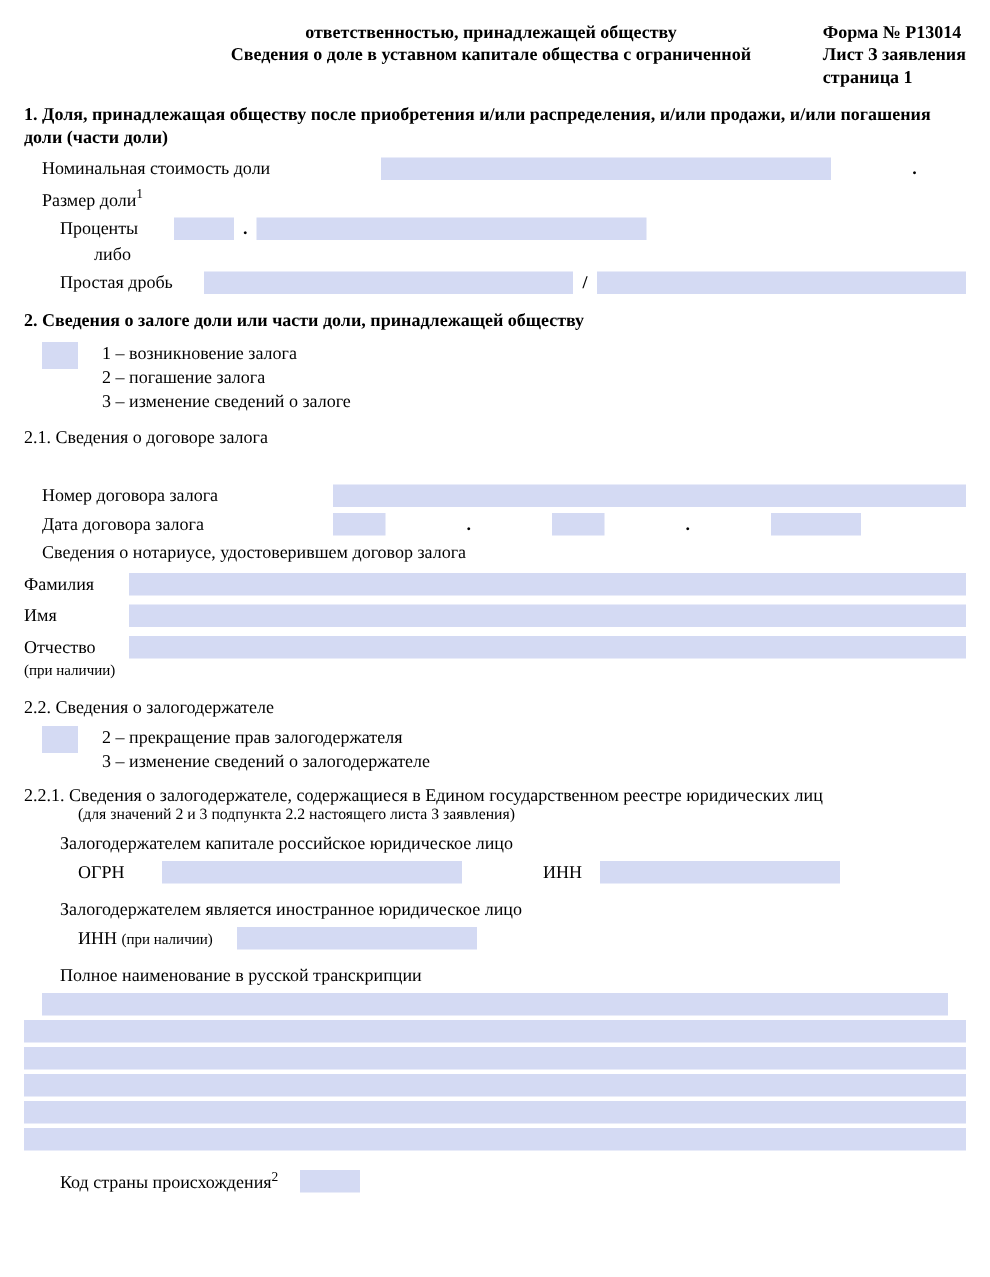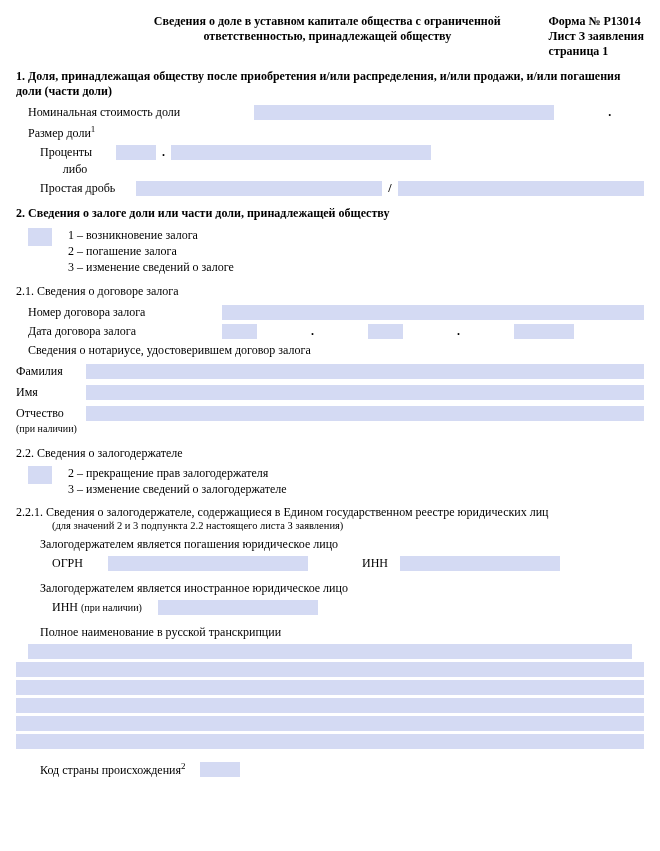--- a/index.html
+++ b/index.html
@@ -48,22 +48,22 @@
     margin:3px 0;
   }
   .note { font-size: 10.5px; margin-left: 36px; margin-bottom:6px; }
 </style>
 </head>
 <body>
 
 <div class="hdr">
   <div style="width:90px;"></div>
   <div class="hdr-title">
+    <div>ответственностью, принадлежащей обществу</div>
     <div>Сведения о доле в уставном капитале общества с ограниченной</div>
-    <div>ответственностью, принадлежащей обществу</div>
   </div>
   <div class="hdr-right">
     <div>Форма № Р13014</div>
     <div>Лист З заявления</div>
     <div>страница 1</div>
   </div>
 </div>
 
 <div class="section-h">1. Доля, принадлежащая обществу после приобретения и/или распределения, и/или продажи, и/или погашения доли (части доли)</div>
 
@@ -98,21 +98,21 @@
 <div class="section-h">2. Сведения о залоге доли или части доли, принадлежащей обществу</div>
 <div class="opt-block">
   <div class="opt-box"></div>
   <div class="options">
     <div>1 – возникновение залога</div>
     <div>2 – погашение залога</div>
     <div>3 – изменение сведений о залоге</div>
   </div>
 </div>
 
-<div style="margin:6px 0 6px 0;">2.1. Сведения о договоре залога</div>
+<div style="margin:6px 0 24px 0;">2.1. Сведения о договоре залога</div>
 
 <div class="row indent1">
   <span class="label" style="width:140px;">Номер договора залога</span>
   <span class="field-flex"></span>
 </div>
 
 <div class="row indent1">
   <span class="label" style="width:140px;">Дата договора залога</span>
   <span class="field" style="width:35px;"></span>
   <span class="sep">.</span>
@@ -146,21 +146,21 @@
   <div class="options">
     <div>2 – прекращение прав залогодержателя</div>
     <div>3 – изменение сведений о залогодержателе</div>
   </div>
 </div>
 
 <div style="margin:6px 0 0 0;">2.2.1. Сведения о залогодержателе, содержащиеся в Едином государственном реестре юридических лиц</div>
 <div class="note">(для значений 2 и 3 подпункта 2.2 настоящего листа З заявления)</div>
 
 <div class="row indent2">
-  <span>Залогодержателем является погашения юридическое лицо</span>
+  <span>Залогодержателем капитале российское юридическое лицо</span>
 </div>
 <div class="row indent3">
   <span class="label" style="width:50px;">ОГРН</span>
   <span class="field" style="width:200px;"></span>
   <span class="label" style="width:40px; margin-left:40px; text-align:right;">ИНН</span>
   <span class="field" style="width:160px; margin-left:6px;"></span>
 </div>
 
 <div class="row indent2" style="margin-top:10px;">
   <span>Залогодержателем является иностранное юридическое лицо</span>

